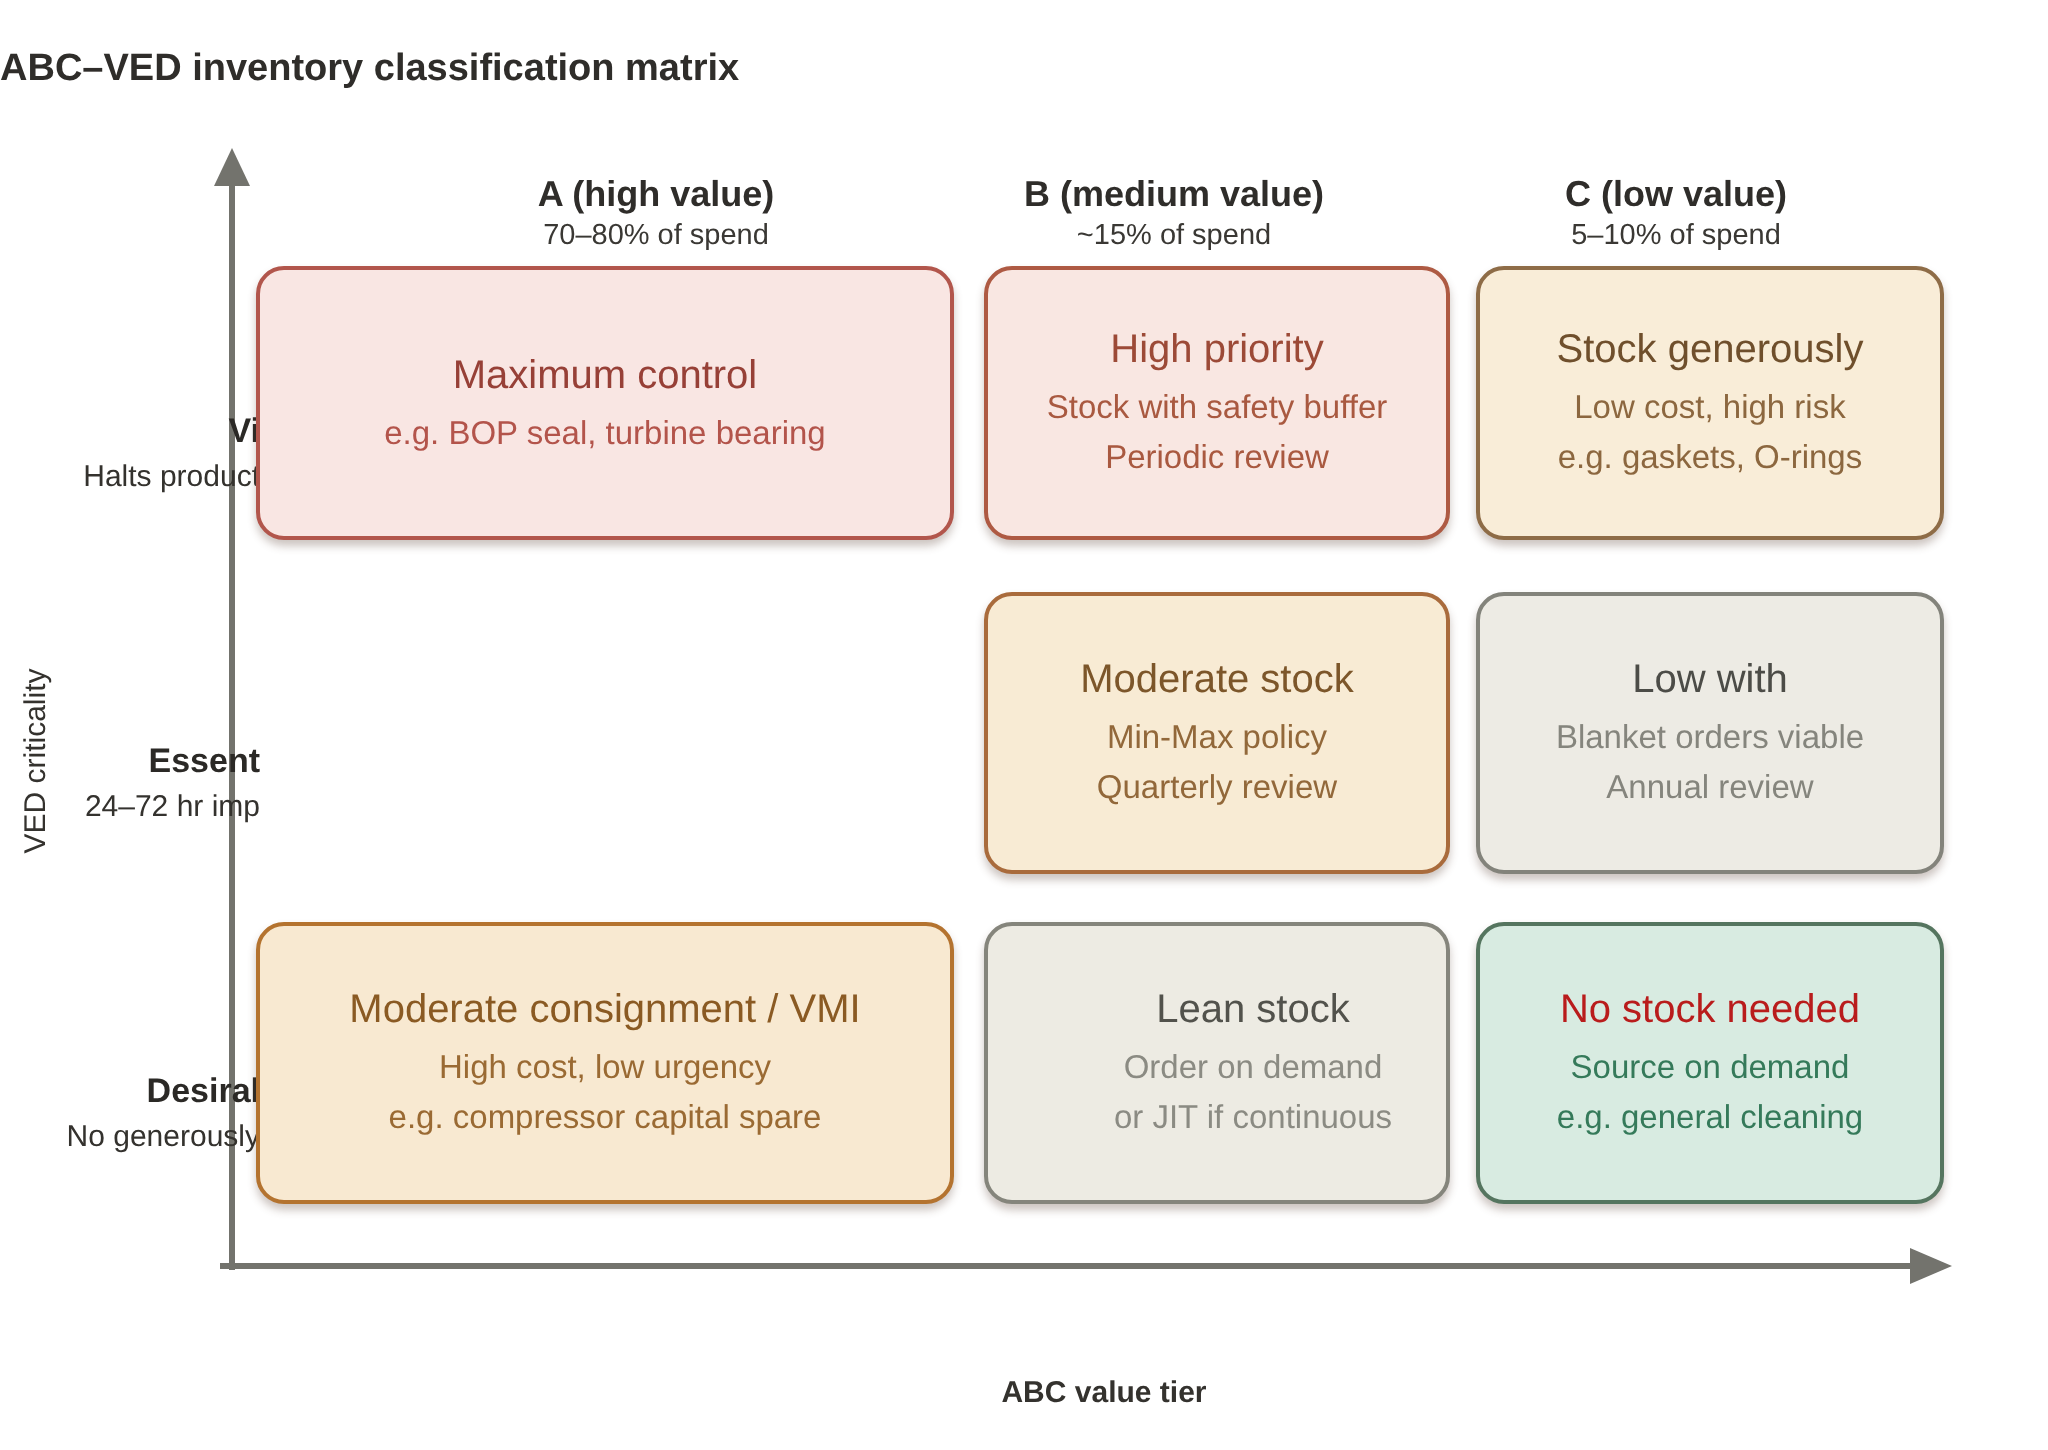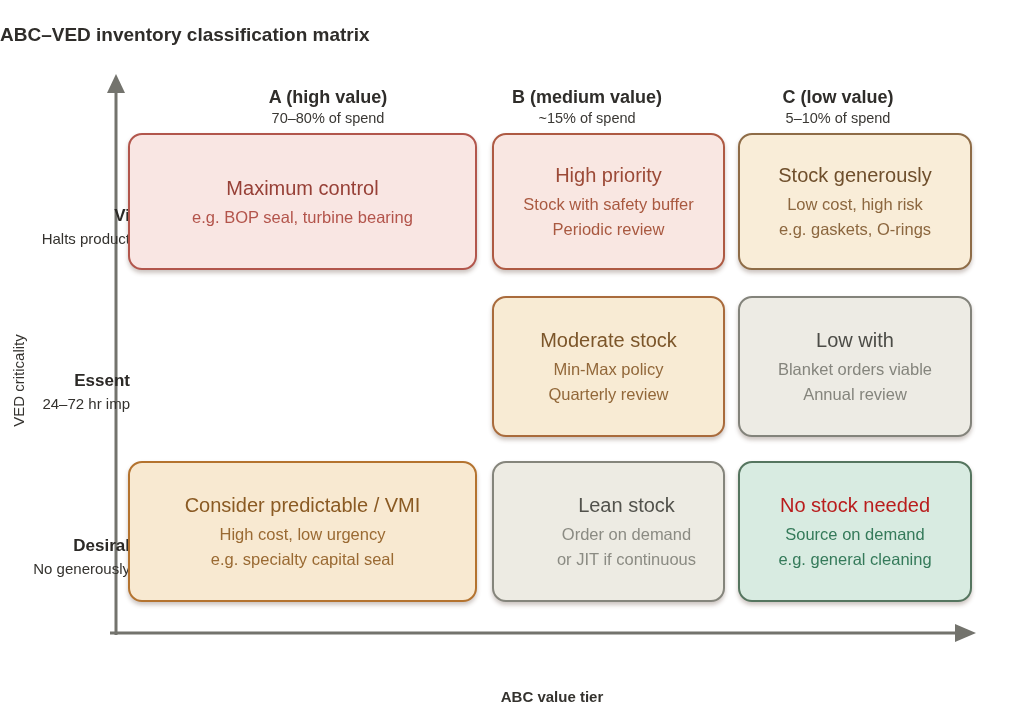--- a/index.html
+++ b/index.html
@@ -150,23 +150,23 @@
   <div class="cell r2 cc" style="background-color: rgb(237, 235, 228); border-color: rgb(131, 131, 123);">
     <div class="c-content">
       <div class="c-title" style="color: rgb(76, 76, 71);">Low with</div>
       <div class="c-line" style="color: rgb(133, 133, 125);">Blanket orders viable</div>
       <div class="c-line" style="color: rgb(133, 133, 125);">Annual review</div>
     </div>
   </div>
 
   <div class="cell r3 ca" style="background-color: rgb(248, 233, 209); border-color: rgb(180, 115, 47);">
     <div class="c-content">
-      <div class="c-title" style="color: rgb(138, 90, 35);">Consider predictable / VMI</div>
+      <div class="c-title" style="color: rgb(138, 90, 35);">Moderate consignment / VMI</div>
       <div class="c-line" style="color: rgb(154, 106, 51);">High cost, low urgency</div>
-      <div class="c-line" style="color: rgb(154, 106, 51);">e.g. specialty capital seal</div>
+      <div class="c-line" style="color: rgb(154, 106, 51);">e.g. compressor capital spare</div>
     </div>
   </div>
 
   <div class="cell r3 cb" style="background-color: rgb(237, 235, 227); border-color: rgb(133, 133, 124); padding-left: 36px;">
     <div class="c-content">
       <div class="c-title" style="color: rgb(82, 82, 76);">Lean stock</div>
       <div class="c-line" style="color: rgb(139, 139, 131);">Order on demand</div>
       <div class="c-line" style="color: rgb(139, 139, 131);">or JIT if continuous</div>
     </div>
   </div>

